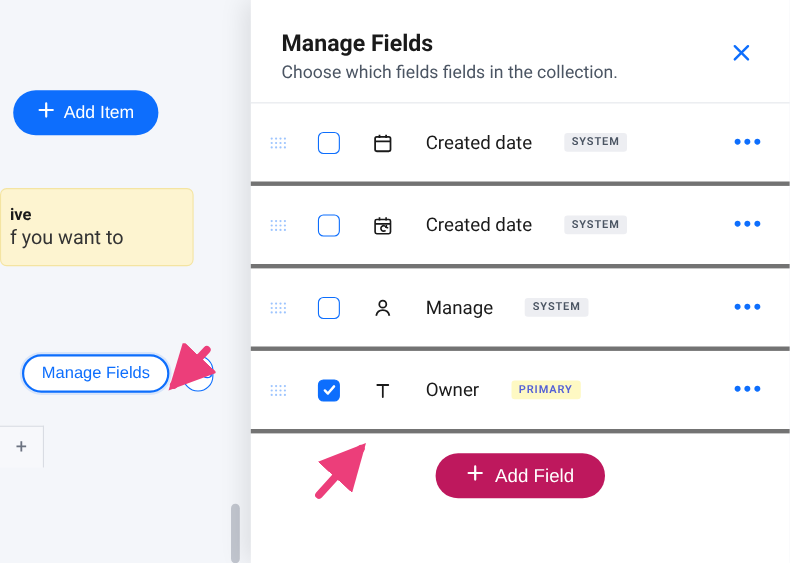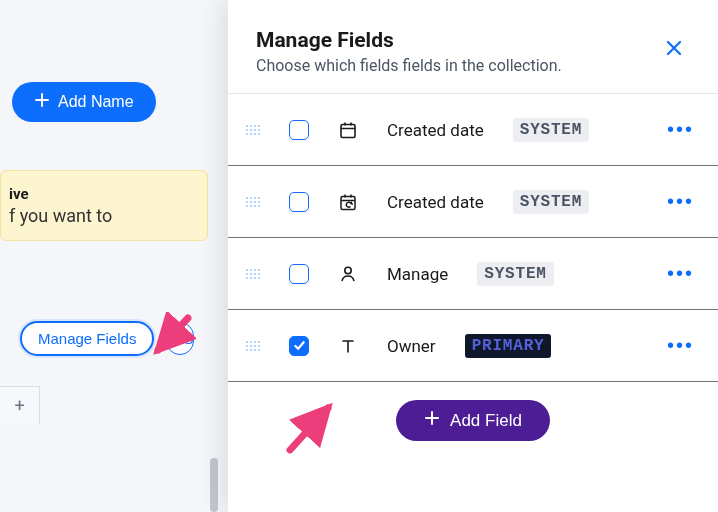--- a/index.html
+++ b/index.html
@@ -34,21 +34,21 @@
     cursor: pointer;
   }
   .add-item-btn svg { width: 16px; height: 16px; }
   .notice {
     background: #fdf4d0;
     border: 1px solid #f4e4a1;
     border-radius: 6px;
     margin-top: 48px;
     margin-left: 0;
     padding: 14px 14px 14px 8px;
-    width: 208px;
+    width: 176px;
     overflow: hidden;
     text-align: left;
   }
   .notice-title { font-weight: 700; font-size: 15px; color:#1a1a1a; margin-bottom: 2px; }
   .notice-body { font-size: 18px; color:#333; }
   .manage-row {
     display: flex;
     gap: 12px;
     margin-top: 80px;
     margin-left: 20px;
@@ -114,21 +114,21 @@
   .panel-sub  { font-size: 16px; color:#4b5563; margin-top:4px; }
   .close-btn { background:none;border:none;cursor:pointer;color:#0d6efd;padding:6px; margin-top:4px;}
   .close-btn svg{width:20px;height:20px;}
 
   .field-list { border-top:1px solid #e4e7ec; }
   .field-row {
     display:flex;
     align-items:center;
     gap: 29px;
     padding: 20px 20px 20px 18px;
-    border-bottom:1px solid #737373;
+    border-bottom:4px solid #737373;
   }
   .drag-handle {
     width:14px;height:22px;
     display:flex;flex-wrap:wrap;gap:2px;
     align-content:center;
     opacity:.40;
     cursor:grab;
   }
   .drag-handle span{width:2px;height:2px;background:#0d6efd;border-radius:50%;}
   .chk {
@@ -136,35 +136,34 @@
     display:flex;align-items:center;justify-content:center;background:#fff;
     cursor:pointer;
     flex-shrink:0;
   }
   .chk.checked{background:#0d6efd;}
   .chk.checked svg{width:13px;height:13px;}
   .type-icon{width:20px;height:20px;display:flex;align-items:center;justify-content:center;color:#1a1a1a;flex-shrink:0;}
   .type-icon svg{width:20px;height:20px;}
   .field-name{font-size:17px;color:#1a1a1a;}
   .tag{
-    font-size:16px;
+    font-size:10px;
     letter-spacing:0.8px;
     font-weight:600;
     padding:3px 7px;
     border-radius:3px;
     color:#4b5563;
     background:#edeef2;
-    font-family:Liberation Mono, monospace;
-  }
-  .tag.primary{ color:#5561d6; background:#0f172a; }
+  }
+  .tag.primary{ color:#5561d6; background:#fef9c3; }
   .row-menu{ margin-left:auto;background:none;border:none;cursor:pointer;color:#0d6efd;letter-spacing:2px;font-size:20px;padding:4px;}
   .panel-footer{ padding: 18px; display:flex;justify-content:center;}
   .add-field-btn{
     display:inline-flex;align-items:center;gap:10px;
-    background:#4c1d95;color:#fff;border:none;border-radius:999px;
+    background:#be185d;color:#fff;border:none;border-radius:999px;
     padding:10px 28px;font-size:17px;font-weight:500;cursor:pointer;
   }
   .add-field-btn svg{width:16px;height:16px;}
 
   
   .arrow {
     position:absolute; pointer-events:none;
   }
   .arrow svg { display:block; }
 
@@ -179,21 +178,21 @@
 </head>
 <body>
 
 <div class="left-pane">
   <button class="add-item-btn">
     <span>
       <svg viewBox="0 0 16 16" fill="none" stroke="white" stroke-width="2" stroke-linecap="round">
           <path d="M8 2v12M2 8h12"></path>
         </svg>
     </span>
-    <span>Add Name</span>
+    <span>Add Item</span>
   </button>
 
   <div class="notice">
     <div class="notice-title">ive</div>
     <div class="notice-body">f you want to</div>
   </div>
 
   <div class="manage-row">
     <button class="manage-fields-btn">
       <span>Manage Fields</span>

